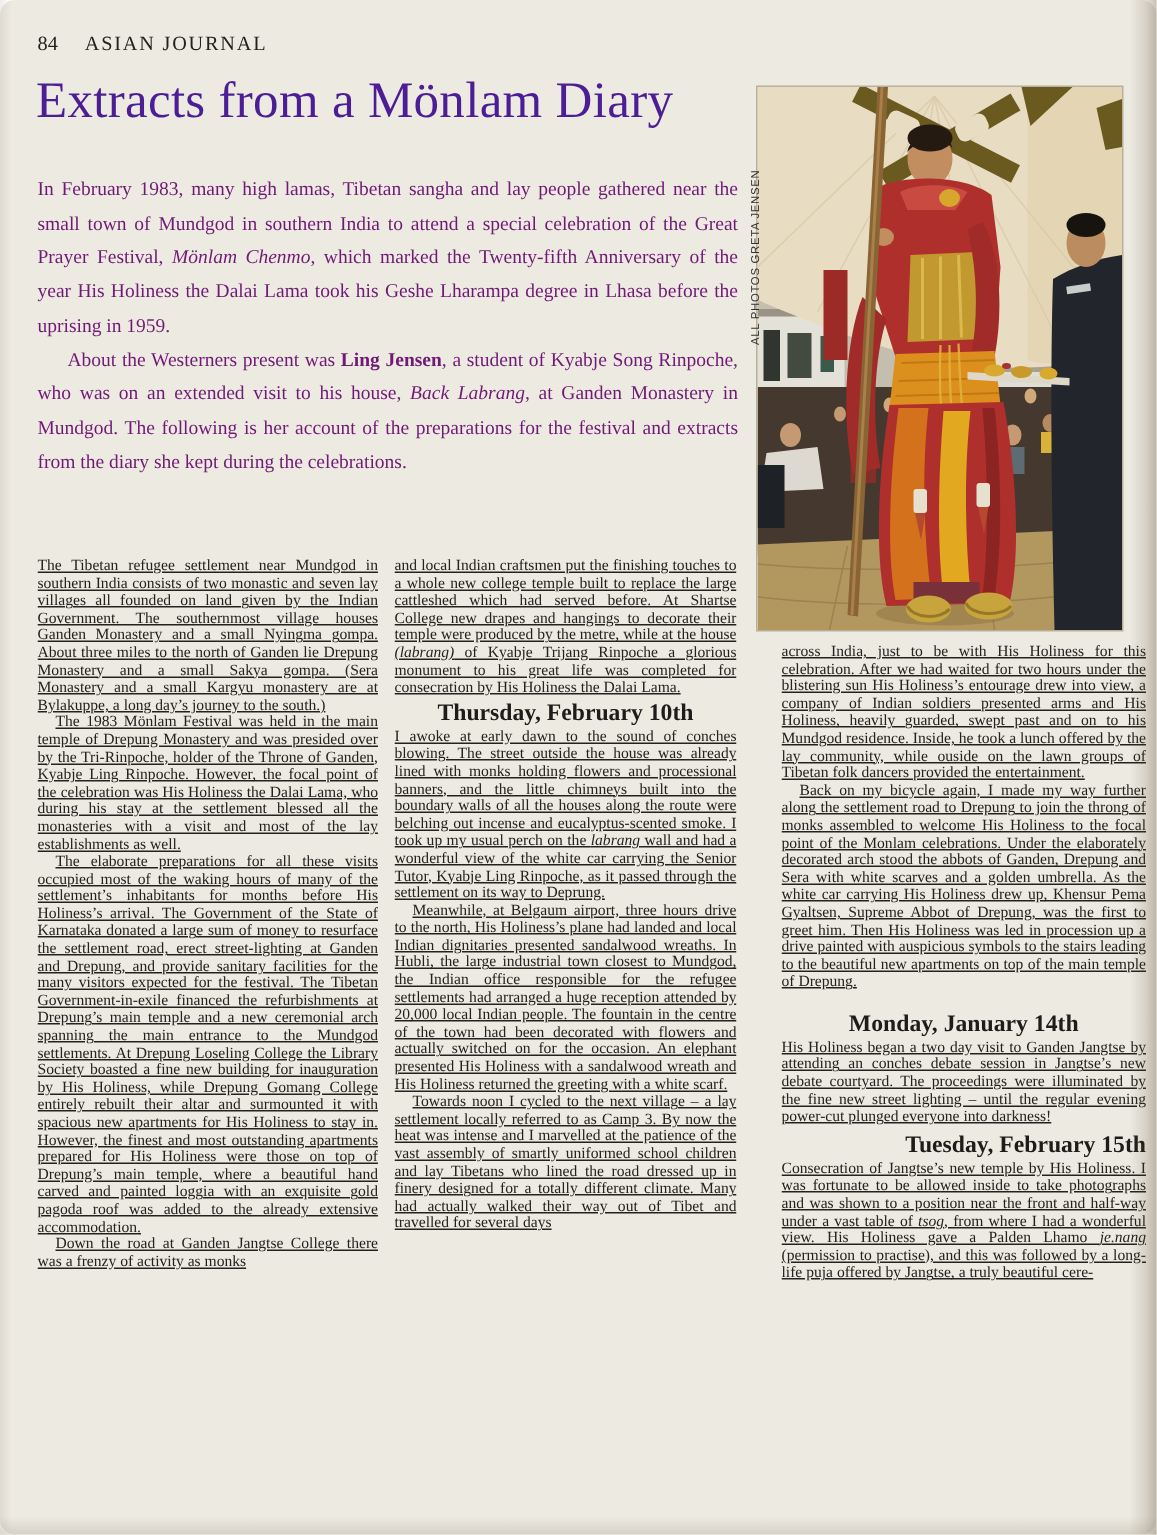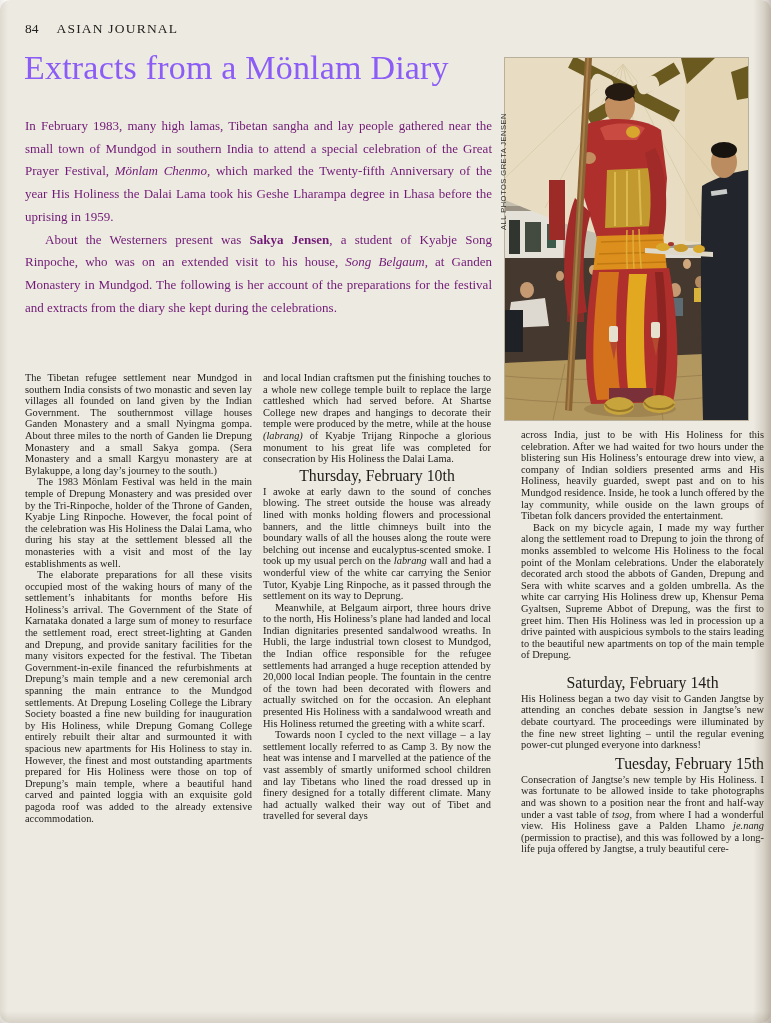--- a/index.html
+++ b/index.html
@@ -14,58 +14,58 @@
     background:linear-gradient(to right,rgba(0,0,0,0),rgba(97,79,52,.14) 55%,rgba(97,79,52,.34));pointer-events:none;}
   .edge-bottom{position:absolute;bottom:0;left:0;width:100%;height:12px;
     background:linear-gradient(to bottom,rgba(0,0,0,0),rgba(97,79,52,.16));pointer-events:none;}
   .edge-left{position:absolute;top:0;left:0;width:8px;height:100%;
     background:linear-gradient(to left,rgba(0,0,0,0),rgba(97,79,52,.10));pointer-events:none;}
 
   .masthead{position:absolute;left:25px;top:21px;font-size:13.5px;letter-spacing:1.2px;color:#23221e;}
   .masthead .pnum{margin-right:18px;letter-spacing:0;}
 
   .title{position:absolute;left:24px;top:48px;margin:0;font-weight:400;
-    font-size:34px;line-height:40px;letter-spacing:.2px;color:#8b5cf6;}
+    font-size:34px;line-height:40px;letter-spacing:.2px;color:#4c1d95;}
 
   .intro{position:absolute;left:25px;top:115px;width:467px;
     font-size:13px;line-height:22.7px;text-align:justify;color:#701a75;}
   .intro p{margin:0;}
   .intro p.ind{text-indent:20px;}
 
   .photo-wrap{position:absolute;left:505px;top:58px;width:243px;height:362px;}
   .photo-wrap svg{display:block;outline:1px solid #b9af9a;}
   .credit{position:absolute;left:-6px;top:172px;transform:rotate(-90deg);transform-origin:0 0;
     width:172px;font-family:"Liberation Sans","DejaVu Sans",sans-serif;
     font-size:7.6px;letter-spacing:.45px;color:#33322e;white-space:nowrap;}
 
   .col{position:absolute;top:372px;font-size:10.4px;line-height:11.6px;
     text-align:justify;color:#23221e;overflow:hidden;}
-  .col p{margin:0;}
+  .col p{margin:0;text-decoration:underline;}
   .col p.ind{text-indent:12px;}
   .col1{left:25px;width:227px;height:646px;}
   .col2{left:263px;width:228px;height:646px;}
   .col3{left:521px;top:429px;width:243px;height:590px;}
-  .diary-h{margin:1px 0 1px;font-weight:400;font-size:15.8px;line-height:19px;text-align:center;color:#1d1c19;}
+  .diary-h{margin:1px 0 1px;font-weight:700;font-size:15.8px;line-height:19px;text-align:center;color:#1d1c19;}
   .diary-h.sp{margin-top:12px;}
   .diary-h.sp2{margin-top:3px;text-align:right;}
 </style>
 </head>
 <body>
 
 <div class="page">
 
   <header class="masthead">
     <span class="pnum">84</span><span>ASIAN JOURNAL</span>
   </header>
 
   <h1 class="title">Extracts from a Mönlam Diary</h1>
 
   <section class="intro">
     <p><span>In February 1983, many high lamas, Tibetan sangha and lay people gathered near the small town of Mundgod in southern India to attend a special celebration of the Great Prayer Festival, </span><i>Mönlam Chenmo</i><span>, which marked the Twenty-fifth Anniversary of the year His Holiness the Dalai Lama took his Geshe Lharampa degree in Lhasa before the uprising in 1959.</span></p>
-    <p class="ind"><span>About the Westerners present was </span><b>Sakya Jensen</b><span>, a student of Kyabje Song Rinpoche, who was on an extended visit to his house, </span><i>Song Belgaum</i><span>, at Ganden Monastery in Mundgod. The following is her account of the preparations for the festival and extracts from the diary she kept during the celebrations.</span></p>
+    <p class="ind"><span>About the Westerners present was </span><b>Ling Jensen</b><span>, a student of Kyabje Song Rinpoche, who was on an extended visit to his house, </span><i>Back Labrang</i><span>, at Ganden Monastery in Mundgod. The following is her account of the preparations for the festival and extracts from the diary she kept during the celebrations.</span></p>
   </section>
 
   <div class="photo-wrap">
     <div class="credit">ALL PHOTOS GRETA JENSEN</div>
     <svg width="243" height="362" viewBox="0 0 243 362" role="img">
 
       <rect x="0" y="130" width="243" height="180" fill="#c4beae"></rect>
 
       <g>
         <rect x="0" y="148" width="58" height="62" fill="#e3e1d8"></rect>
@@ -204,34 +204,35 @@
         <ellipse cx="194" cy="191" rx="6" ry="4" fill="#d9a92e"></ellipse>
         <ellipse cx="166" cy="186" rx="3" ry="2" fill="#a23530"></ellipse>
       </g>
     </svg>
   </div>
 
   <div class="col col1">
     <p>The Tibetan refugee settlement near Mundgod in southern India consists of two monastic and seven lay villages all founded on land given by the Indian Government. The southernmost village houses Ganden Monastery and a small Nyingma gompa. About three miles to the north of Ganden lie Drepung Monastery and a small Sakya gompa. (Sera Monastery and a small Kargyu monastery are at Bylakuppe, a long day’s journey to the south.)</p>
     <p class="ind">The 1983 Mönlam Festival was held in the main temple of Drepung Monastery and was presided over by the Tri-Rinpoche, holder of the Throne of Ganden, Kyabje Ling Rinpoche. However, the focal point of the celebration was His Holiness the Dalai Lama, who during his stay at the settlement blessed all the monasteries with a visit and most of the lay establishments as well.</p>
     <p class="ind">The elaborate preparations for all these visits occupied most of the waking hours of many of the settlement’s inhabitants for months before His Holiness’s arrival. The Government of the State of Karnataka donated a large sum of money to resurface the settlement road, erect street-lighting at Ganden and Drepung, and provide sanitary facilities for the many visitors expected for the festival. The Tibetan Government-in-exile financed the refurbishments at Drepung’s main temple and a new ceremonial arch spanning the main entrance to the Mundgod settlements. At Drepung Loseling College the Library Society boasted a fine new building for inauguration by His Holiness, while Drepung Gomang College entirely rebuilt their altar and surmounted it with spacious new apartments for His Holiness to stay in. However, the finest and most outstanding apartments prepared for His Holiness were those on top of Drepung’s main temple, where a beautiful hand carved and painted loggia with an exquisite gold pagoda roof was added to the already extensive accommodation.</p>
+    <p class="ind">Down the road at Ganden Jangtse College there was a frenzy of activity as monks</p>
   </div>
 
   <div class="col col2">
     <p><span>and local Indian craftsmen put the finishing touches to a whole new college temple built to replace the large cattleshed which had served before. At Shartse College new drapes and hangings to decorate their temple were produced by the metre, while at the house </span><i>(labrang)</i><span> of Kyabje Trijang Rinpoche a glorious monument to his great life was completed for consecration by His Holiness the Dalai Lama.</span></p>
     <h2 class="diary-h">Thursday, February 10th</h2>
     <p><span>I awoke at early dawn to the sound of conches blowing. The street outside the house was already lined with monks holding flowers and processional banners, and the little chimneys built into the boundary walls of all the houses along the route were belching out incense and eucalyptus-scented smoke. I took up my usual perch on the </span><i>labrang</i><span> wall and had a wonderful view of the white car carrying the Senior Tutor, Kyabje Ling Rinpoche, as it passed through the settlement on its way to Deprung.</span></p>
     <p class="ind">Meanwhile, at Belgaum airport, three hours drive to the north, His Holiness’s plane had landed and local Indian dignitaries presented sandalwood wreaths. In Hubli, the large industrial town closest to Mundgod, the Indian office responsible for the refugee settlements had arranged a huge reception attended by 20,000 local Indian people. The fountain in the centre of the town had been decorated with flowers and actually switched on for the occasion. An elephant presented His Holiness with a sandalwood wreath and His Holiness returned the greeting with a white scarf.</p>
     <p class="ind">Towards noon I cycled to the next village – a lay settlement locally referred to as Camp 3. By now the heat was intense and I marvelled at the patience of the vast assembly of smartly uniformed school children and lay Tibetans who lined the road dressed up in finery designed for a totally different climate. Many had actually walked their way out of Tibet and travelled for several days</p>
   </div>
 
   <div class="col col3">
     <p>across India, just to be with His Holiness for this celebration. After we had waited for two hours under the blistering sun His Holiness’s entourage drew into view, a company of Indian soldiers presented arms and His Holiness, heavily guarded, swept past and on to his Mundgod residence. Inside, he took a lunch offered by the lay community, while ouside on the lawn groups of Tibetan folk dancers provided the entertainment.</p>
     <p class="ind">Back on my bicycle again, I made my way further along the settlement road to Drepung to join the throng of monks assembled to welcome His Holiness to the focal point of the Monlam celebrations. Under the elaborately decorated arch stood the abbots of Ganden, Drepung and Sera with white scarves and a golden umbrella. As the white car carrying His Holiness drew up, Khensur Pema Gyaltsen, Supreme Abbot of Drepung, was the first to greet him. Then His Holiness was led in procession up a drive painted with auspicious symbols to the stairs leading to the beautiful new apartments on top of the main temple of Drepung.</p>
-    <h2 class="diary-h sp">Saturday, February 14th</h2>
+    <h2 class="diary-h sp">Monday, January 14th</h2>
     <p>His Holiness began a two day visit to Ganden Jangtse by attending an conches debate session in Jangtse’s new debate courtyard. The proceedings were illuminated by the fine new street lighting – until the regular evening power-cut plunged everyone into darkness!</p>
     <h2 class="diary-h sp2">Tuesday, February 15th</h2>
     <p><span>Consecration of Jangtse’s new temple by His Holiness. I was fortunate to be allowed inside to take photographs and was shown to a position near the front and half-way under a vast table of </span><i>tsog</i><span>, from where I had a wonderful view. His Holiness gave a Palden Lhamo </span><i>je.nang</i><span> (permission to practise), and this was followed by a long-life puja offered by Jangtse, a truly beautiful cere-</span></p>
   </div>
 
   <div class="edge-left"></div>
   <div class="edge-right"></div>
   <div class="edge-bottom"></div>
 </div>
 

